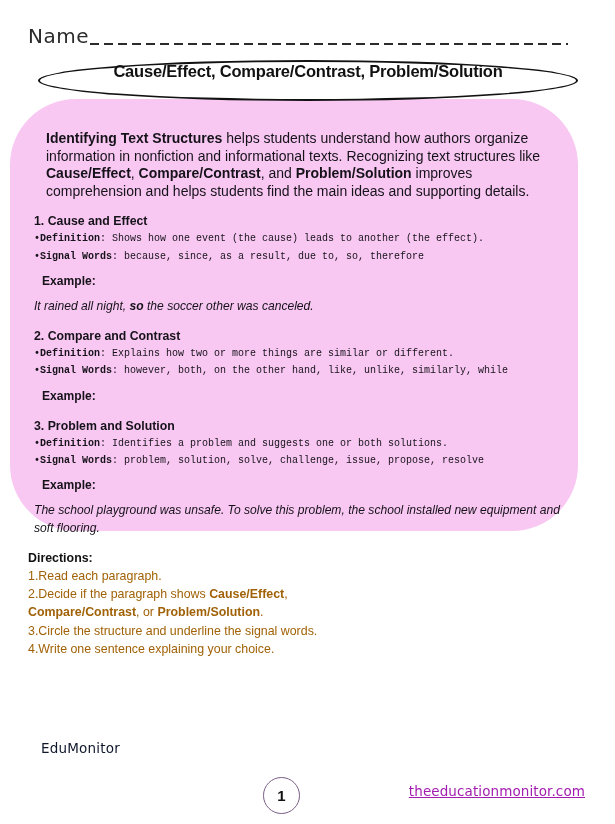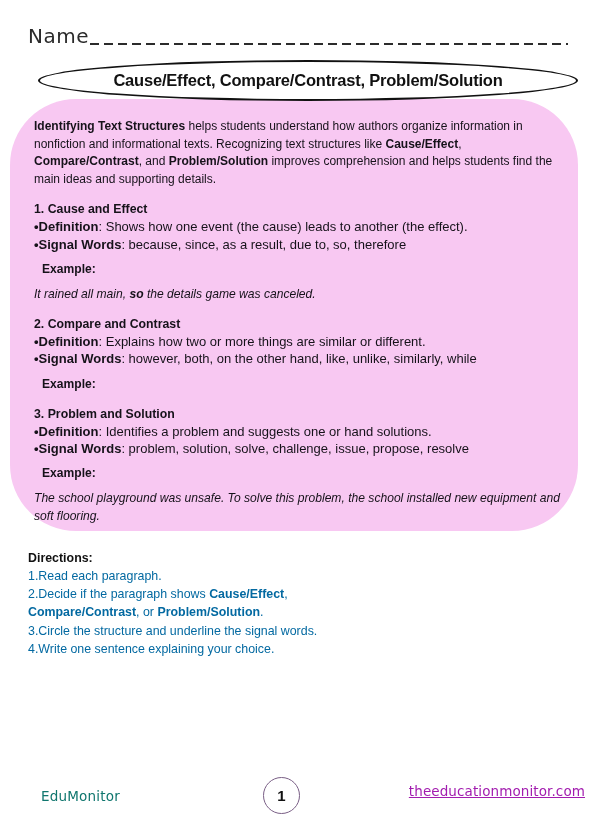--- a/index.html
+++ b/index.html
@@ -57,21 +57,20 @@
   
   .title-oval {
     position: absolute;
     left: 38px;
     top: 60px;
     width: 540px;
     height: 41px;
     border: 2.5px solid #111111;
     border-radius: 50% / 50%;
     display: flex;
-    align-items: center;
     justify-content: center;
     box-sizing: border-box;
     background: #ffffff;
     z-index: 3;
   }
   .title-text {
     font-size: 16.5px;
     font-weight: bold;
     color: #111111;
     letter-spacing: -0.2px;
@@ -91,37 +90,38 @@
     z-index: 1;
   }
   .pink-inner {
     position: absolute;
     left: 24px;
     top: 19px;
     width: 530px;
   }
 
   .para {
-    font-size: 12px;
+    font-size: 14px;
     line-height: 17.6px;
     color: #16121a;
-    margin: 0;
+    margin: 12px;
   }
   .sec-head {
     font-size: 12.3px;
     font-weight: bold;
     color: #16121a;
     margin: 13px 0 0 0;
     line-height: 17px;
   }
   .bullet {
-    font-size: 13px;
+    font-size: 10px;
     line-height: 17.2px;
     color: #16121a;
     margin: 0;
+    font-family: Liberation Mono, monospace;
   }
   .ex-label {
     font-size: 12.1px;
     line-height: 17.2px;
     font-weight: bold;
     color: #16121a;
     margin: 8px;
   }
   .ex-text {
     font-size: 12.1px;
@@ -143,32 +143,32 @@
   .dir-title {
     font-size: 12.4px;
     font-weight: bold;
     line-height: 18px;
     color: #111111;
     margin: 0 0 0 0;
   }
   .dir-item {
     font-size: 12.4px;
     line-height: 18.2px;
-    color: #0369a1;
+    color: #a16207;
     margin: 0;
   }
 
   
   .footer-brand {
     position: absolute;
     left: 41px;
-    top: 788px;
+    top: 740px;
     font-family: "DejaVu Sans", sans-serif;
     font-size: 13.5px;
-    color: #0f766e;
+    color: #0f172a;
     letter-spacing: 0.2px;
   }
   .page-circle {
     position: absolute;
     left: 263px;
     top: 777px;
     width: 37px;
     height: 37px;
     border: 1.4px solid #7a5f86;
     border-radius: 50%;
@@ -207,29 +207,29 @@
 
 <div class="pink-panel">
   <div class="pink-inner">
 
     <p class="para"><b class="b">Identifying Text Structures</b><span> helps students understand how authors organize information in nonfiction and informational texts. Recognizing text structures like </span><b class="b">Cause/Effect</b><span>, </span><b class="b">Compare/Contrast</b><span>, and </span><b class="b">Problem/Solution</b><span> improves comprehension and helps students find the main ideas and supporting details.</span></p>
 
     <p class="sec-head">1. Cause and Effect</p>
     <p class="bullet"><b class="b">•Definition</b><span>: Shows how one event (the cause) leads to another (the effect).</span></p>
     <p class="bullet"><b class="b">•Signal Words</b><span>: because, since, as a result, due to, so, therefore</span></p>
     <p class="ex-label">Example:</p>
-    <p class="ex-text"><span>It rained all main, </span><b class="b">so</b><span> the details game was canceled.</span></p>
+    <p class="ex-text"><span>It rained all night, </span><b class="b">so</b><span> the soccer other was canceled.</span></p>
 
     <p class="sec-head">2. Compare and Contrast</p>
     <p class="bullet"><b class="b">•Definition</b><span>: Explains how two or more things are similar or different.</span></p>
     <p class="bullet"><b class="b">•Signal Words</b><span>: however, both, on the other hand, like, unlike, similarly, while</span></p>
     <p class="ex-label">Example:</p>
 
     <p class="sec-head">3. Problem and Solution</p>
-    <p class="bullet"><b class="b">•Definition</b><span>: Identifies a problem and suggests one or hand solutions.</span></p>
+    <p class="bullet"><b class="b">•Definition</b><span>: Identifies a problem and suggests one or both solutions.</span></p>
     <p class="bullet"><b class="b">•Signal Words</b><span>: problem, solution, solve, challenge, issue, propose, resolve</span></p>
     <p class="ex-label">Example:</p>
     <p class="ex-text"><span>The school playground was unsafe. To solve this problem, the school installed new equipment and soft flooring.</span><b class="b"></b><span></span></p>
 
   </div>
 </div>
 
 <div class="directions">
   <p class="dir-title">Directions:</p>
   <p class="dir-item">1.Read each paragraph.</p>

